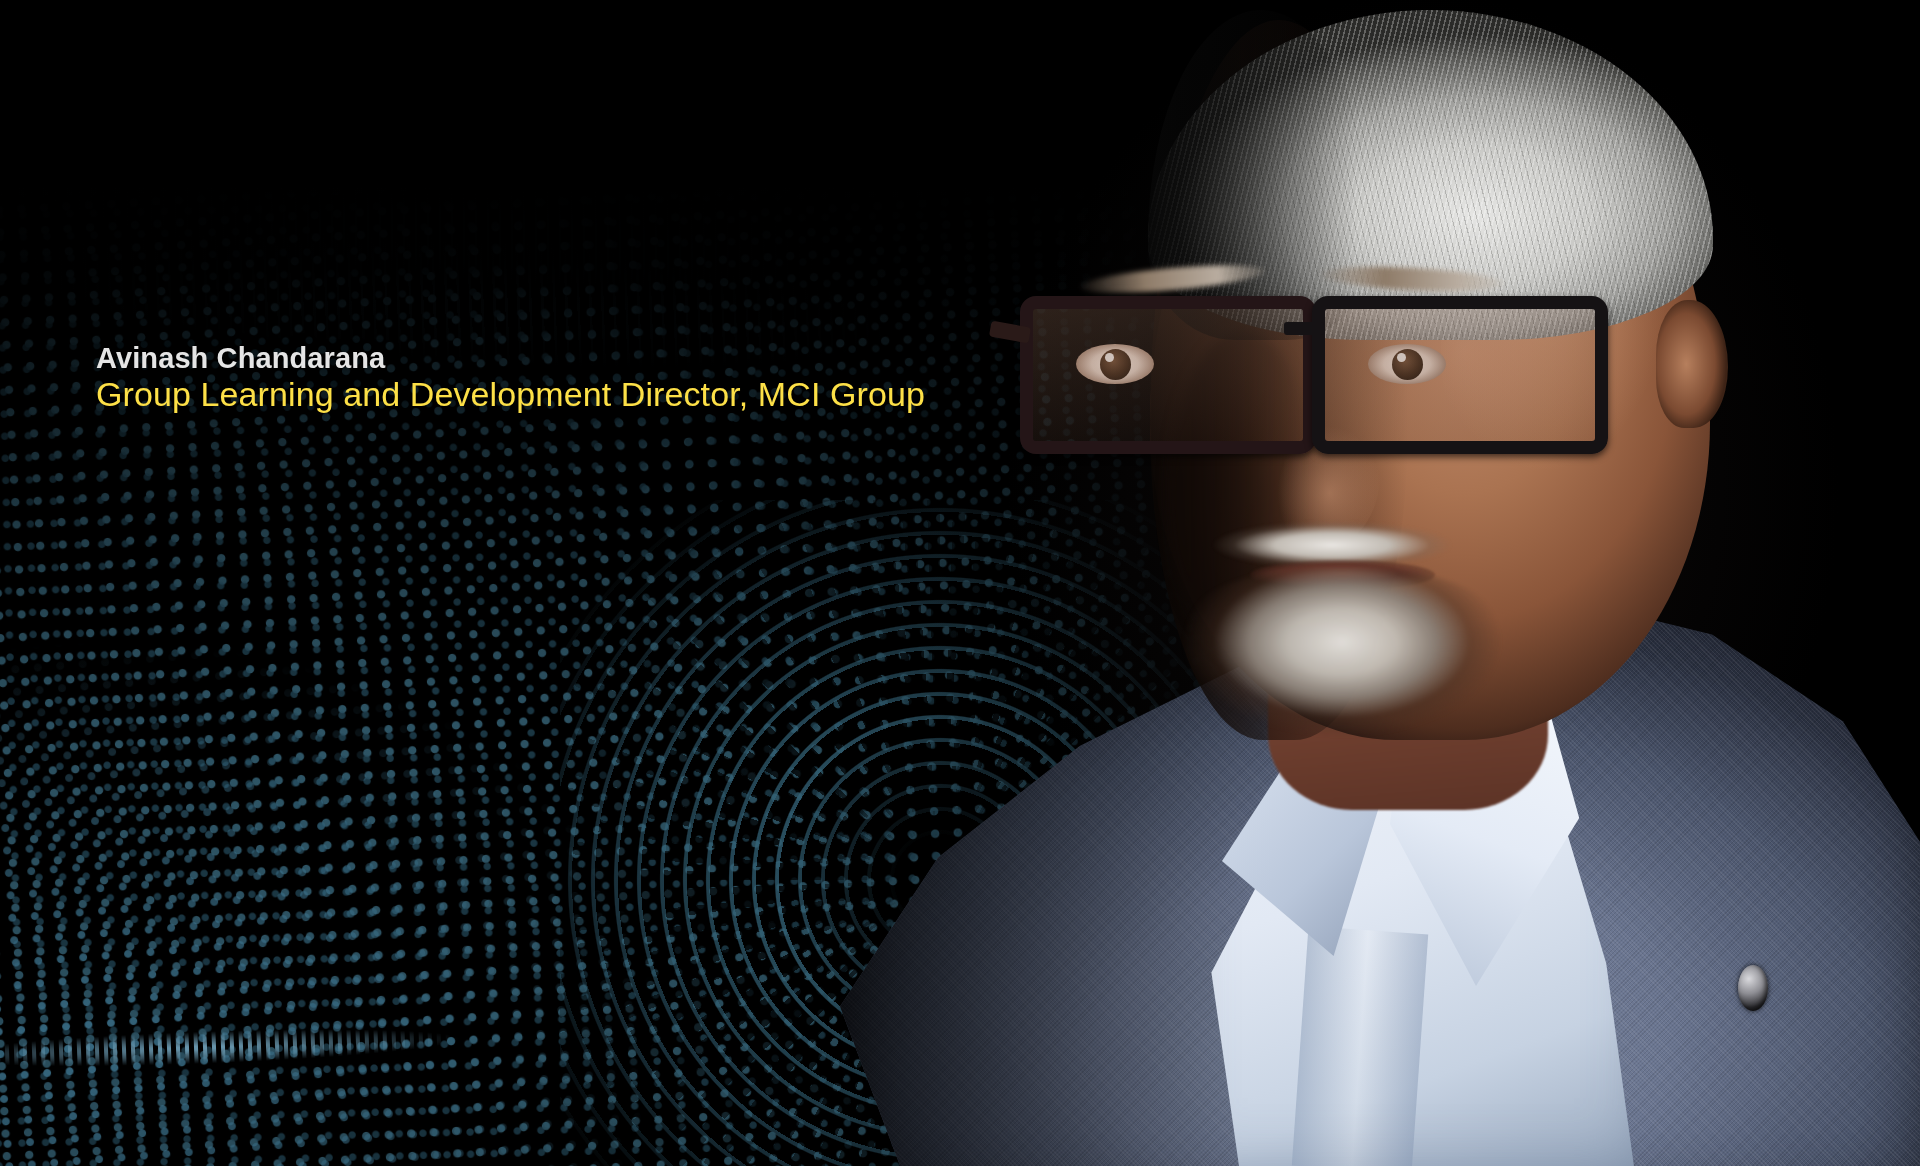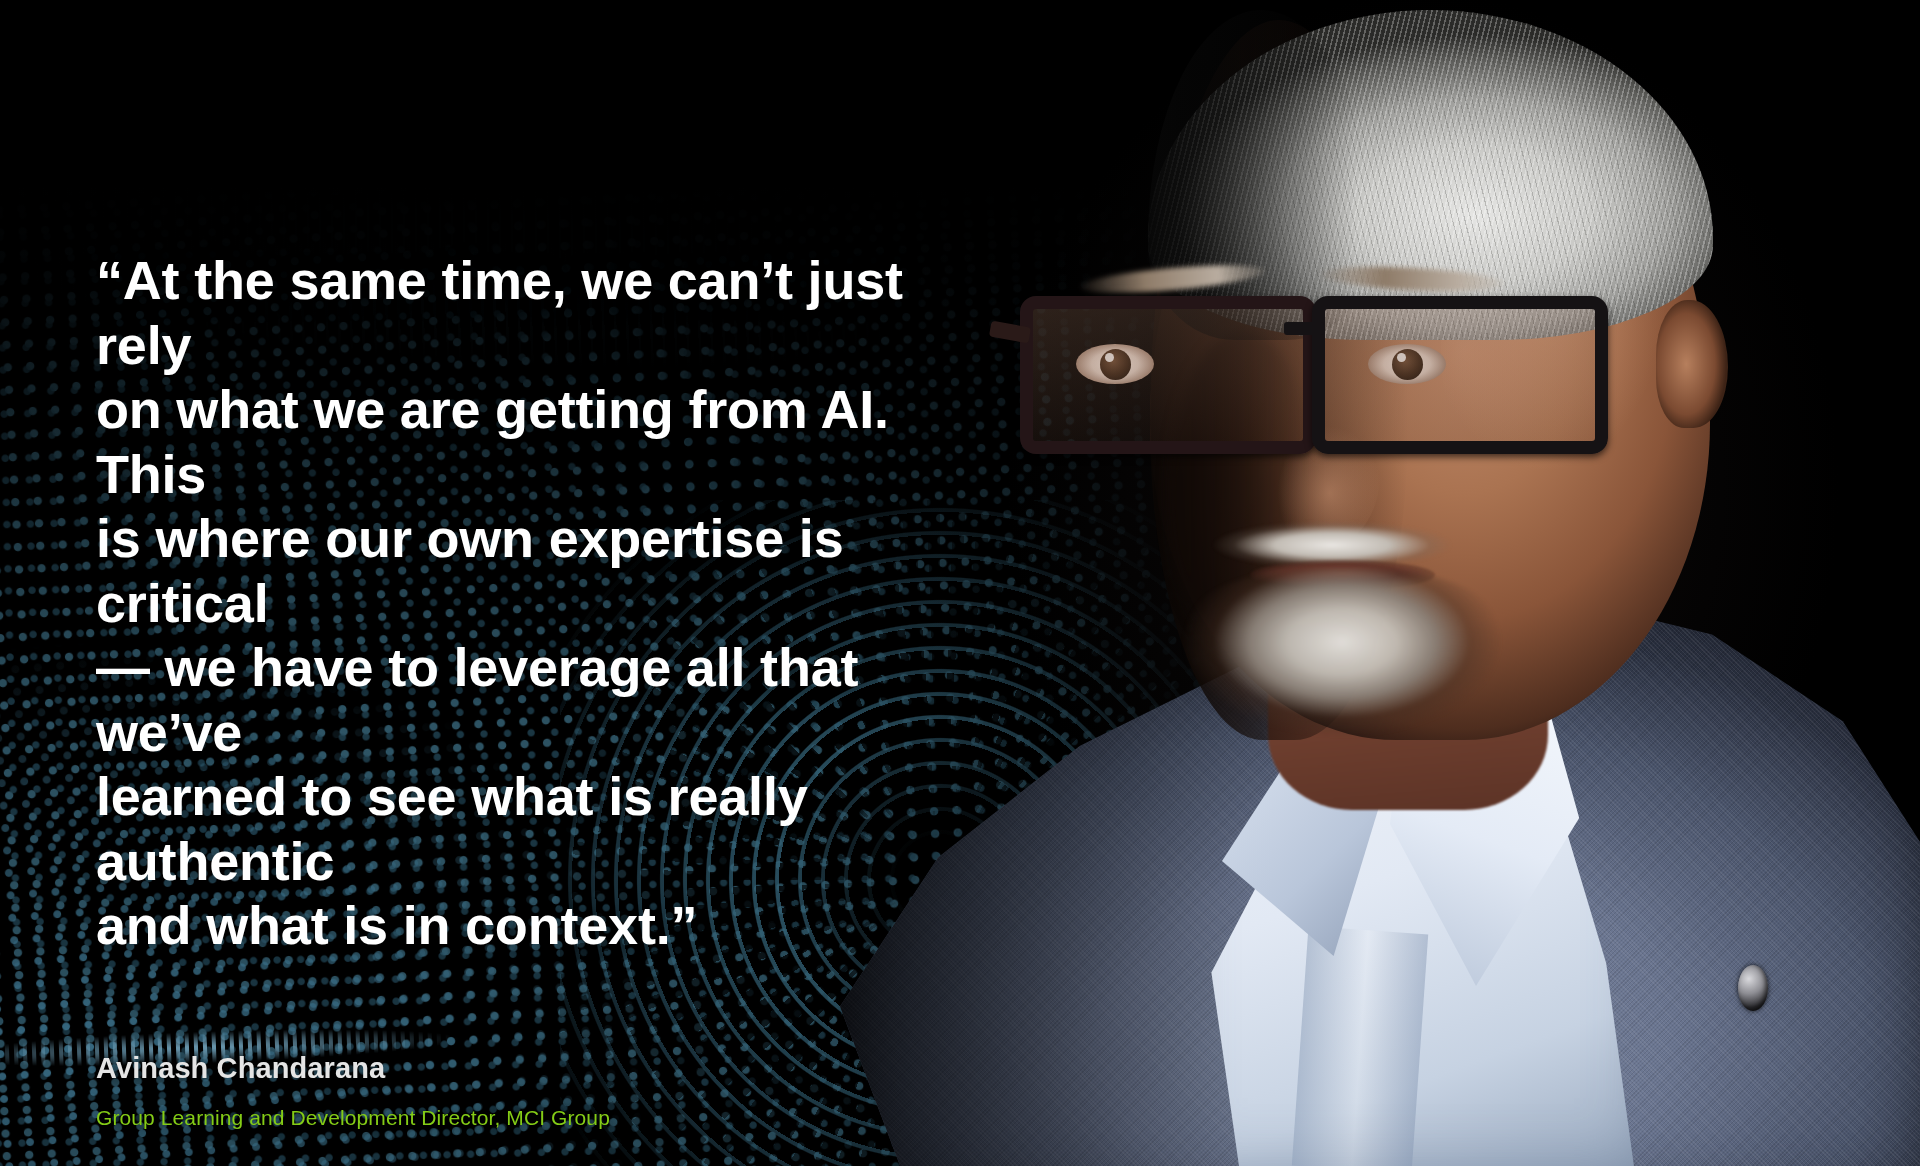--- a/index.html
+++ b/index.html
@@ -447,25 +447,24 @@
   .attrib-name {
     color: #e5e5e5;
     font-family: "Liberation Sans", sans-serif;
     font-weight: 700;
     font-size: 29px;
     line-height: 36px;
     letter-spacing: .1px;
     text-shadow: 0 2px 14px rgba(0,0,0,.8);
   }
   .attrib-title {
-    margin-top: 14px;
-    color: #84cc16;
+    color: #fde047;
     font-family: "Liberation Sans", sans-serif;
     font-weight: 400;
-    font-size: 21px;
+    font-size: 34px;
     line-height: 36px;
     letter-spacing: .1px;
     text-shadow: 0 2px 14px rgba(0,0,0,.8);
   }
 </style>
 </head>
 <body>
 
 <div class="stage">
 
@@ -527,26 +526,20 @@
         <div class="iris"></div>
       </div>
       <div class="lens left"></div>
       <div class="lens right"></div>
       <div class="bridge"></div>
       <div class="temple"></div>
     </div>
   </div>
 
   <div class="content">
-    <blockquote class="quote">“At the same time, we can’t just rely
-on what we are getting from AI. This
-is where our own expertise is critical
-— we have to leverage all that we’ve
-learned to see what is really authentic
-and what is in context.”</blockquote>
 
     <div class="attrib">
       <div class="attrib-name">Avinash Chandarana</div>
       <div class="attrib-title">Group Learning and Development Director, MCI Group</div>
     </div>
   </div>
 
 </div>
 
 </body></html>

